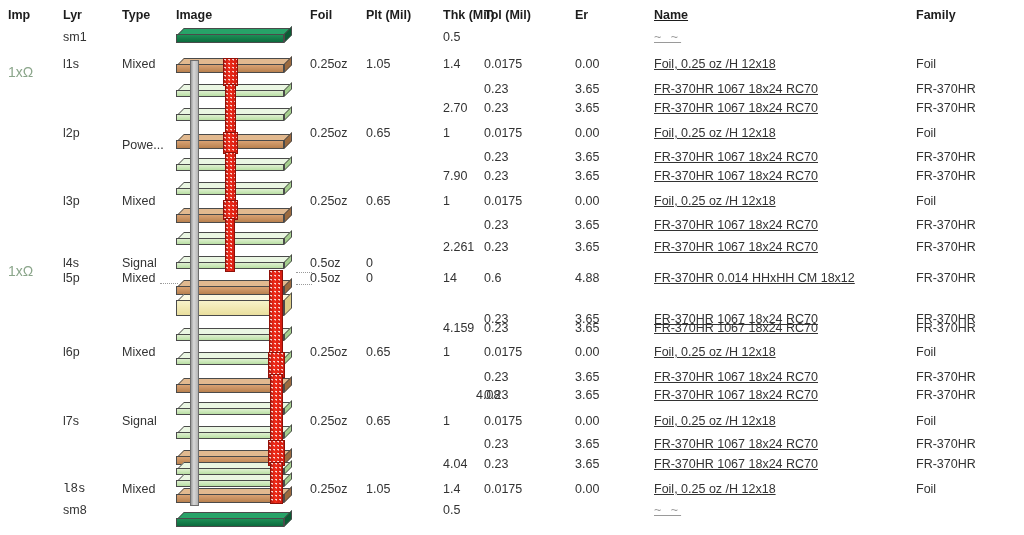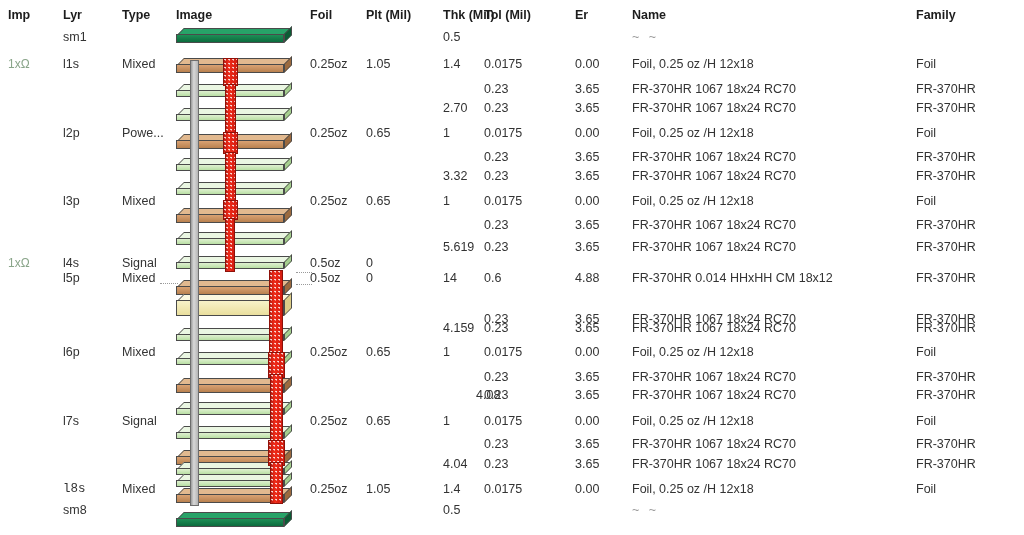--- a/index.html
+++ b/index.html
@@ -19,34 +19,34 @@
     font-size:12.5px;
     line-height:14px;
     white-space:nowrap;
     color:#333333;
   }
   .hdr{
     font-weight:bold;
     font-size:12.5px;
     color:#1d1d1d;
   }
-  .imp{color:#8aa58a;font-size:12px;}
+  .imp{color:#8aa58a;font-size:14px;margin-top:8px;}
   .tilde{color:#9a9a9a;letter-spacing:3px;}
 
   
   .c-imp   {left:8px;}
   .c-lyr   {left:63px;}
   .c-type  {left:122px;}
   .c-image {left:176px;}
   .c-foil  {left:310px;}
   .c-plt   {left:366px;}
   .c-thk   {left:443px;}
   .c-tol   {left:484px;}
   .c-er    {left:575px;}
-  .c-name  {left:632px;}
+  .c-name  {left:654px;text-decoration:underline;}
   .c-fam   {left:916px;}
 
   
   #stack{
     position:absolute;
     left:176px;
     top:22px;
     width:140px;
     height:500px;
   }
@@ -297,51 +297,51 @@
       <div class="cell c-tol" style="top: 82px;">0.23</div>
       <div class="cell c-er" style="top: 82px;">3.65</div>
       <div class="cell c-name" style="top: 82px;">FR-370HR 1067 18x24 RC70</div>
       <div class="cell c-fam" style="top: 82px;">FR-370HR</div>
       <div class="cell c-thk" style="top: 101px;">2.70</div>
       <div class="cell c-tol" style="top: 101px;">0.23</div>
       <div class="cell c-er" style="top: 101px;">3.65</div>
       <div class="cell c-name" style="top: 101px;">FR-370HR 1067 18x24 RC70</div>
       <div class="cell c-fam" style="top: 101px;">FR-370HR</div>
       <div class="cell c-lyr" style="top: 126px;">l2p</div>
-      <div class="cell c-type" style="top: 126px; text-align: right;">Powe...</div>
+      <div class="cell c-type" style="top: 138px; text-align: right;">Powe...</div>
       <div class="cell c-foil" style="top: 126px;">0.25oz</div>
       <div class="cell c-plt" style="top: 126px;">0.65</div>
       <div class="cell c-thk" style="top: 126px;">1</div>
       <div class="cell c-tol" style="top: 126px;">0.0175</div>
       <div class="cell c-er" style="top: 126px;">0.00</div>
       <div class="cell c-name" style="top: 126px;">Foil, 0.25 oz /H 12x18</div>
       <div class="cell c-fam" style="top: 126px;">Foil</div>
       <div class="cell c-tol" style="top: 150px;">0.23</div>
       <div class="cell c-er" style="top: 150px;">3.65</div>
       <div class="cell c-name" style="top: 150px;">FR-370HR 1067 18x24 RC70</div>
       <div class="cell c-fam" style="top: 150px;">FR-370HR</div>
-      <div class="cell c-thk" style="top: 169px;">3.32</div>
+      <div class="cell c-thk" style="top: 169px;">7.90</div>
       <div class="cell c-tol" style="top: 169px;">0.23</div>
       <div class="cell c-er" style="top: 169px;">3.65</div>
       <div class="cell c-name" style="top: 169px;">FR-370HR 1067 18x24 RC70</div>
       <div class="cell c-fam" style="top: 169px;">FR-370HR</div>
       <div class="cell c-lyr" style="top: 194px;">l3p</div>
       <div class="cell c-type" style="top: 194px;">Mixed</div>
       <div class="cell c-foil" style="top: 194px;">0.25oz</div>
       <div class="cell c-plt" style="top: 194px;">0.65</div>
       <div class="cell c-thk" style="top: 194px;">1</div>
       <div class="cell c-tol" style="top: 194px;">0.0175</div>
       <div class="cell c-er" style="top: 194px;">0.00</div>
       <div class="cell c-name" style="top: 194px;">Foil, 0.25 oz /H 12x18</div>
       <div class="cell c-fam" style="top: 194px;">Foil</div>
       <div class="cell c-tol" style="top: 218px;">0.23</div>
       <div class="cell c-er" style="top: 218px;">3.65</div>
       <div class="cell c-name" style="top: 218px;">FR-370HR 1067 18x24 RC70</div>
       <div class="cell c-fam" style="top: 218px;">FR-370HR</div>
-      <div class="cell c-thk" style="top: 240px;">5.619</div>
+      <div class="cell c-thk" style="top: 240px;">2.261</div>
       <div class="cell c-tol" style="top: 240px;">0.23</div>
       <div class="cell c-er" style="top: 240px;">3.65</div>
       <div class="cell c-name" style="top: 240px;">FR-370HR 1067 18x24 RC70</div>
       <div class="cell c-fam" style="top: 240px;">FR-370HR</div>
       <div class="cell c-imp imp" style="top: 256px;">1xΩ</div>
       <div class="cell c-lyr" style="top: 256px;">l4s</div>
       <div class="cell c-type" style="top: 256px;">Signal</div>
       <div class="cell c-foil" style="top: 256px;">0.5oz</div>
       <div class="cell c-plt" style="top: 256px;">0</div>
       <div class="cell c-lyr" style="top: 271px;">l5p</div>

